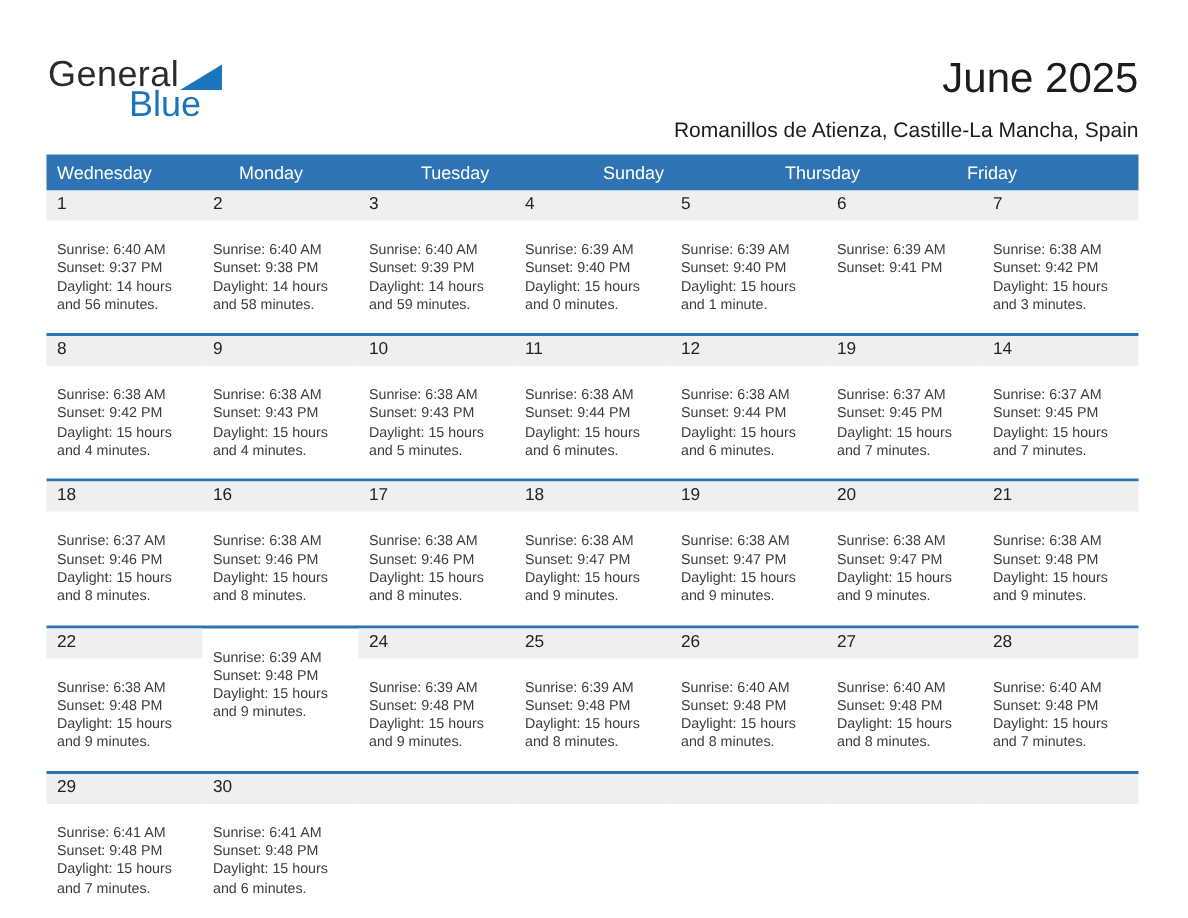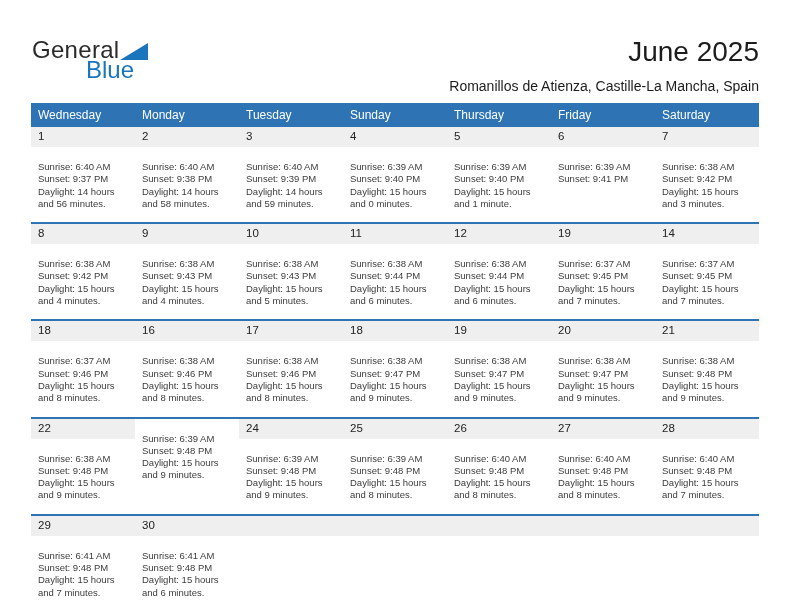--- a/index.html
+++ b/index.html
@@ -72,21 +72,20 @@
   </div>
 
   <div class="calendar">
     <div class="weekday-header" id="weekday-header">
         <div class="weekday-cell">Wednesday</div>
         <div class="weekday-cell">Monday</div>
         <div class="weekday-cell">Tuesday</div>
         <div class="weekday-cell">Sunday</div>
         <div class="weekday-cell">Thursday</div>
         <div class="weekday-cell">Friday</div>
-        <div class="weekday-cell">Saturday</div>
       </div>
     <div id="weeks">
         <div class="week-row">
           <div class="day-cell">
             <div class="day-number-band">1</div>
             <div class="day-details">
               <div class="detail-line">Sunrise: 6:40 AM</div>
               <div class="detail-line">Sunset: 9:37 PM</div>
               <div class="detail-line">Daylight: 14 hours and 56 minutes.</div>
             </div>

